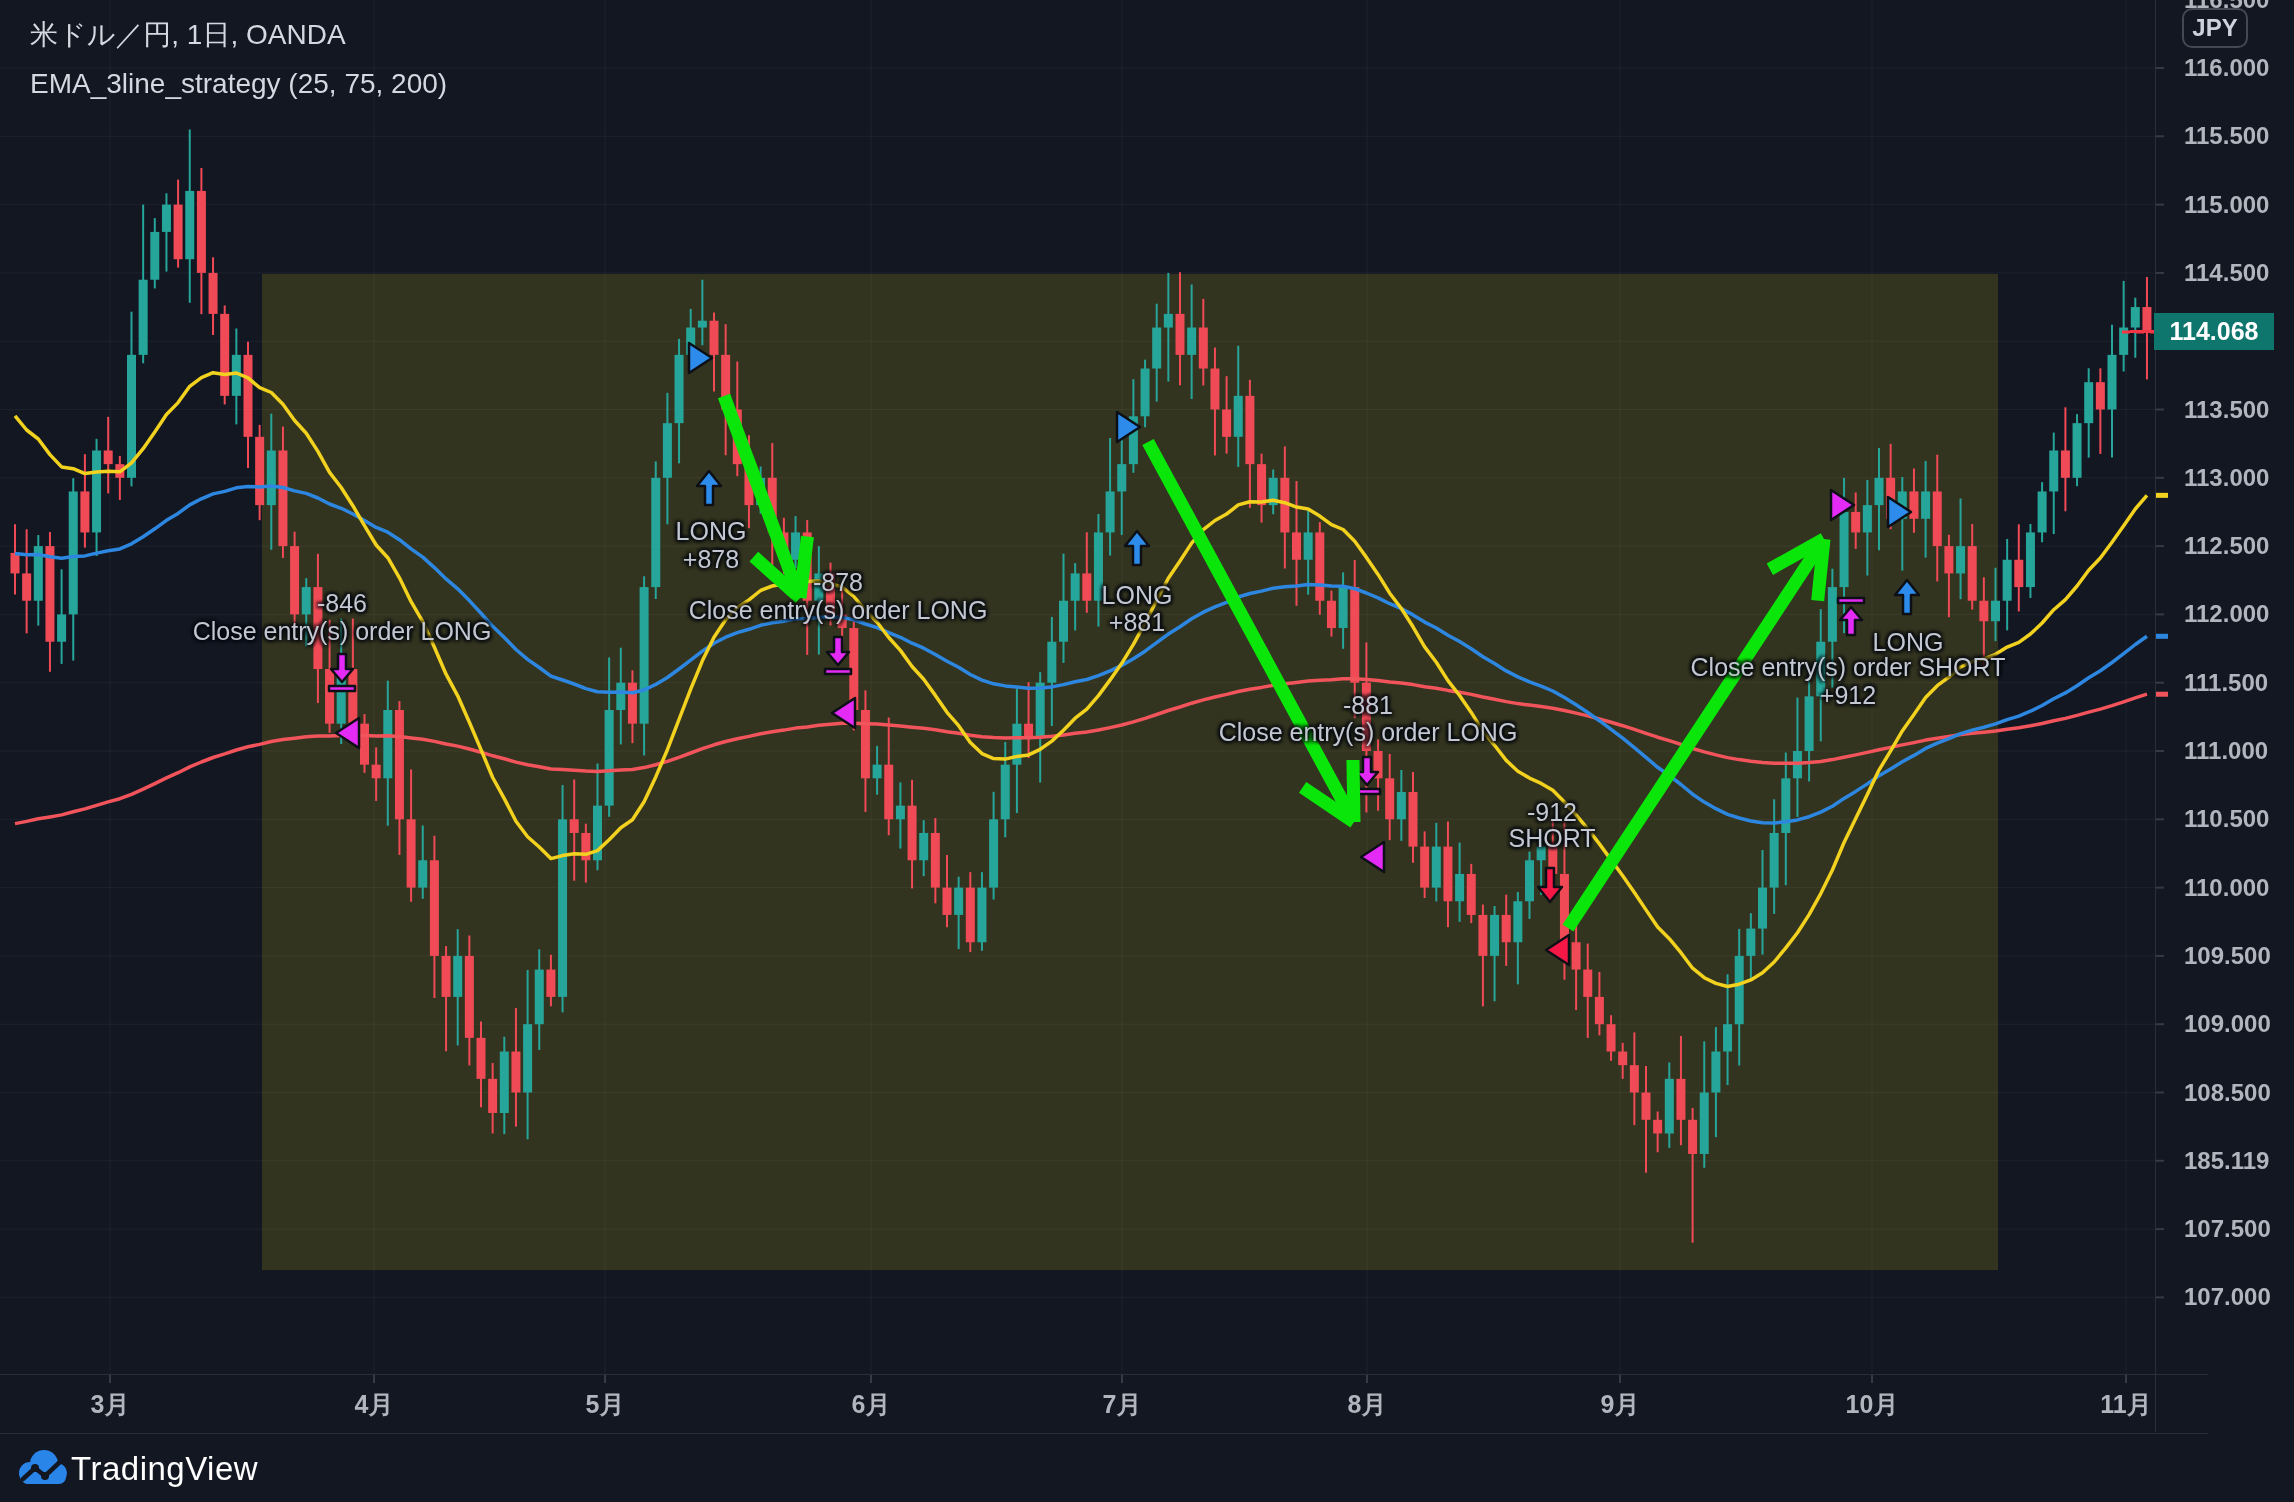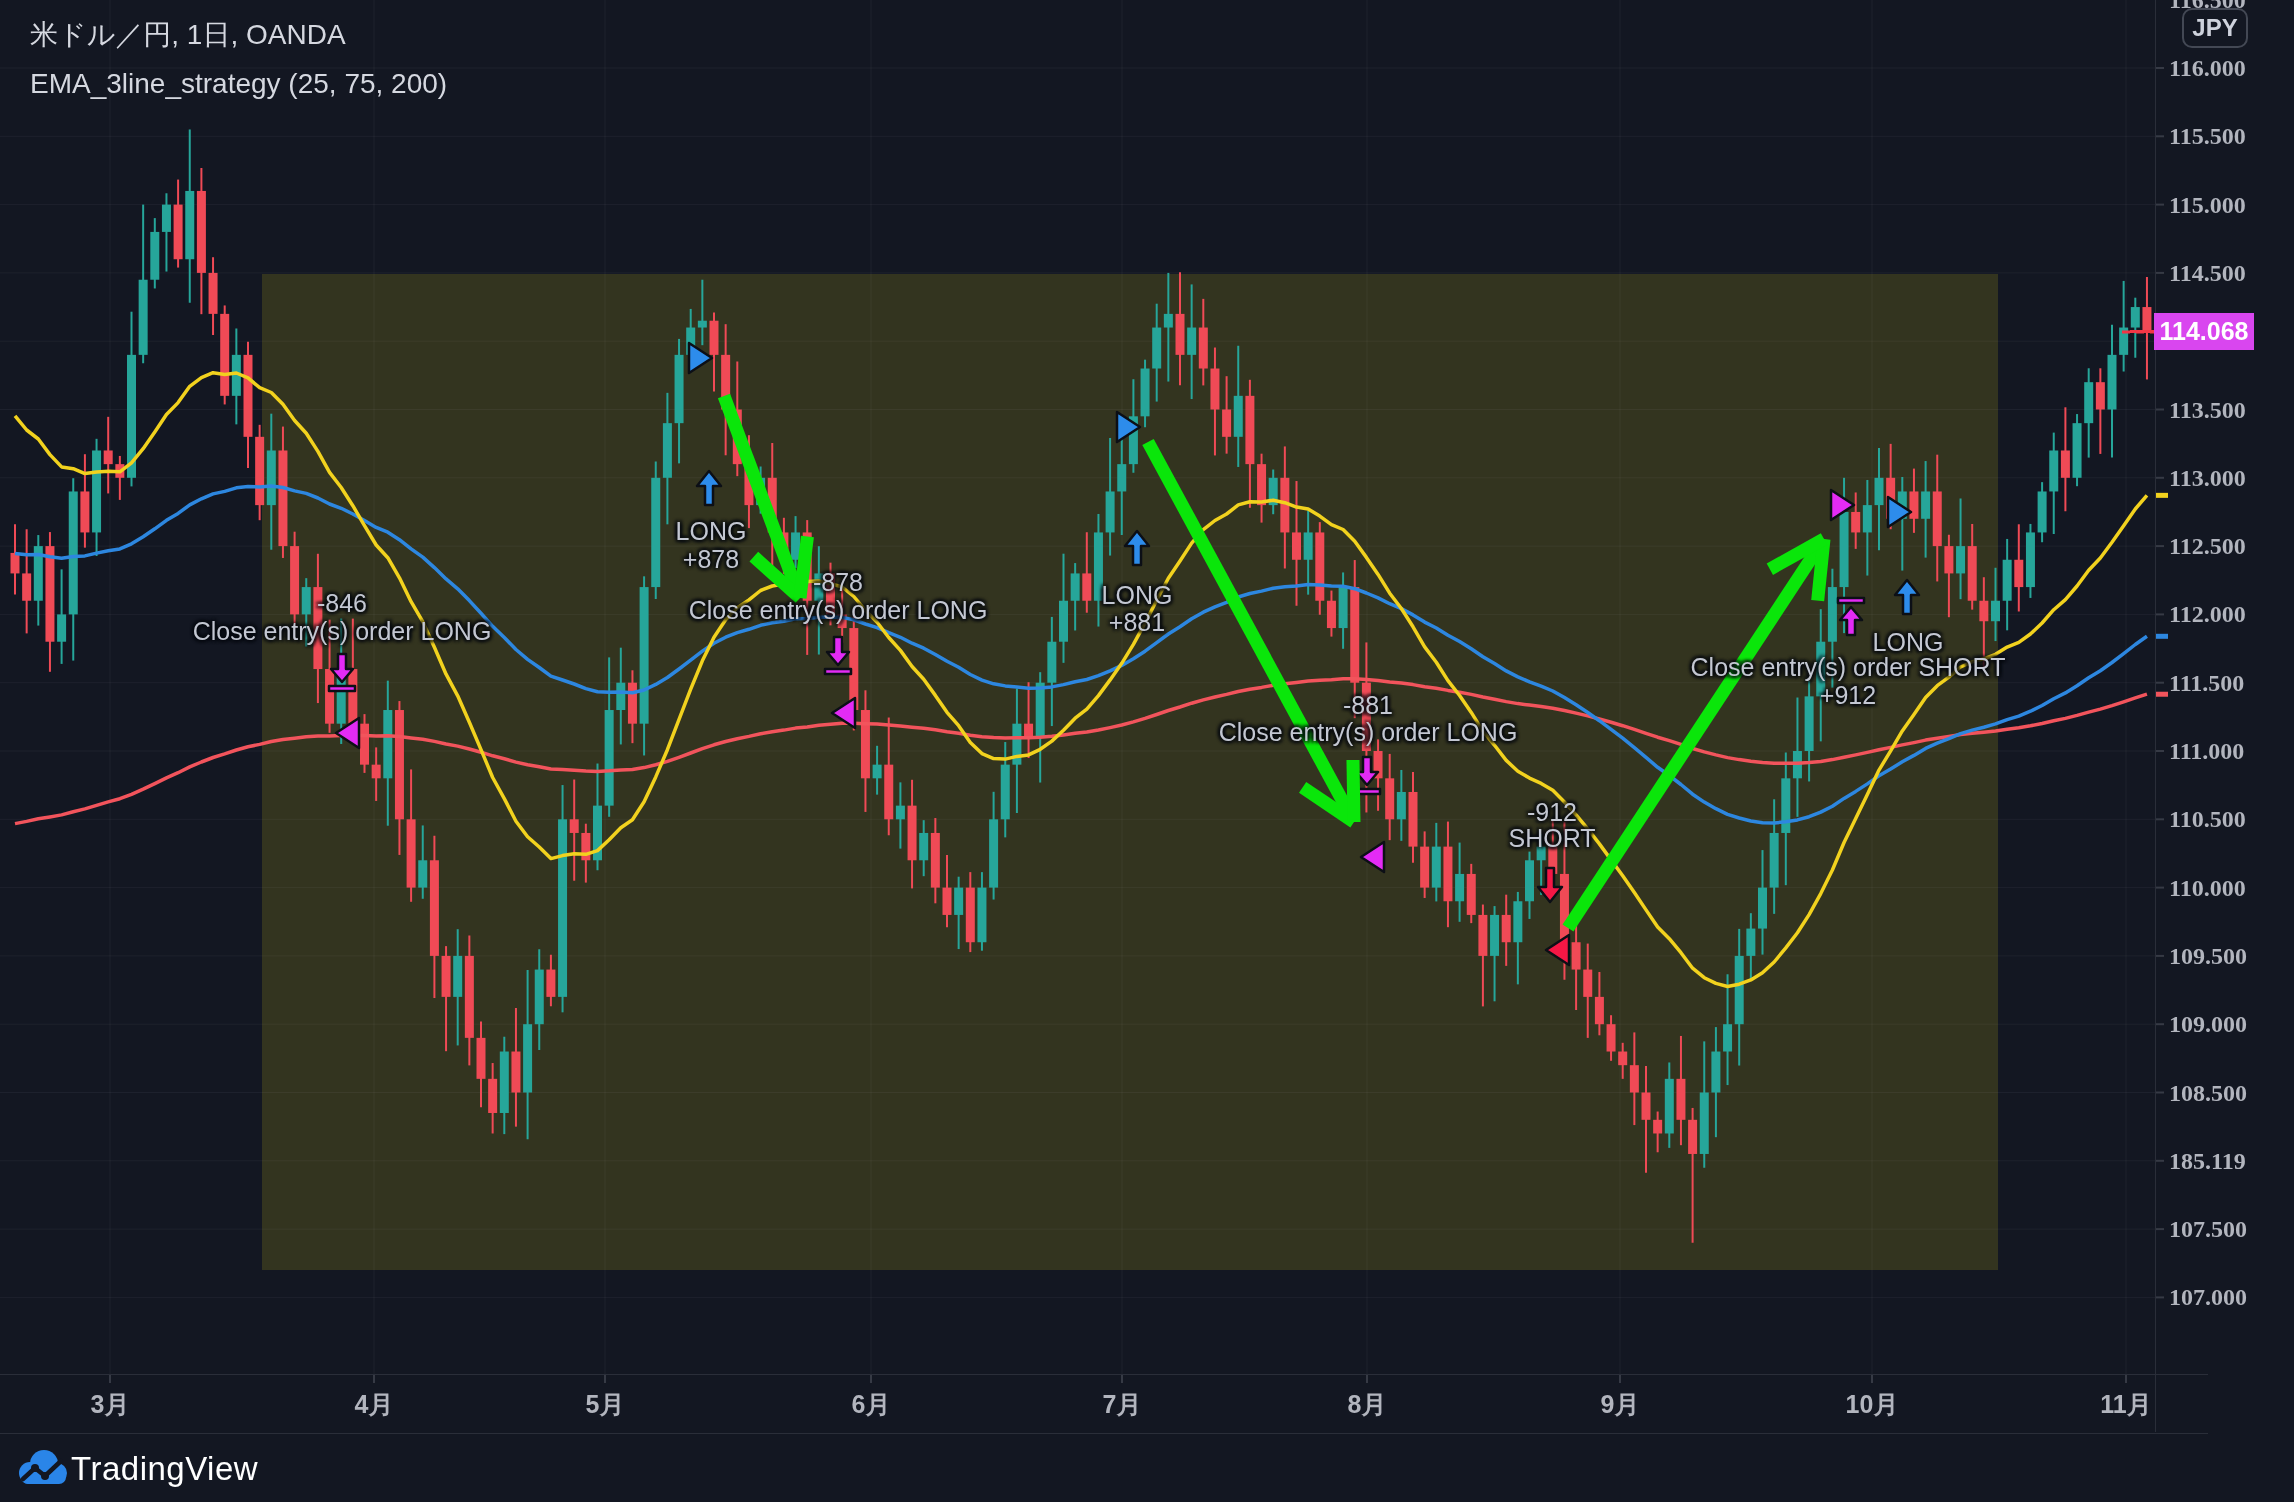--- a/index.html
+++ b/index.html
@@ -5,26 +5,26 @@
   html,body{margin:0;padding:0;background:#131722;}
   body{width:2294px;height:1502px;position:relative;overflow:hidden;
        font-family:"Liberation Sans","DejaVu Sans",sans-serif;color:#b2b5be;}
   #chart-svg{position:absolute;left:0;top:0;z-index:1;}
   .legend{position:absolute;left:30px;z-index:40;font-size:28px;color:#d5d8e0;white-space:nowrap;}
   #legend-line1{top:16px;}
   #legend-line2{top:68px;}
   
   #price-axis{position:absolute;left:2155px;top:0;width:139px;height:1432px;
       border-left:1px solid #2a2e39;z-index:20;background:transparent;}
-  .price-label{position:absolute;left:13px;transform:translateY(-50%);
-      font-size:24px;font-weight:600;color:#b2b5be;white-space:nowrap;font-family:Liberation Serif, serif;}
+  .price-label{position:absolute;left:28px;transform:translateY(-50%);
+      font-size:24px;font-weight:600;color:#b2b5be;white-space:nowrap;}
   #jpy-badge{position:absolute;left:26px;top:8px;width:62px;height:36px;
       border:2px solid #434854;border-radius:10px;display:flex;align-items:center;
       justify-content:center;font-size:24px;font-weight:600;color:#ced2dc;background:#131722;}
-  #last-price-box{position:absolute;left:-2px;width:100px;height:37px;background:#d946ef;
+  #last-price-box{position:absolute;left:-2px;width:120px;height:37px;background:#0f766e;
       color:#fff;font-size:25px;font-weight:600;display:flex;align-items:center;
       justify-content:center;z-index:25;}
   #last-price-dash{position:absolute;width:24px;height:3px;background:#f23645;left:-26px;z-index:25;}
   
   #time-axis{position:absolute;left:0;top:1374px;width:2208px;height:58px;
       border-top:1px solid #2a2e39;border-bottom:1px solid #2a2e39;z-index:20;}
   .month-label{position:absolute;top:50%;transform:translate(-50%,-50%);
       font-size:25px;font-weight:600;color:#b2b5be;white-space:nowrap;}
   
   .trade-label{position:absolute;transform:translate(-50%,-50%);z-index:30;

